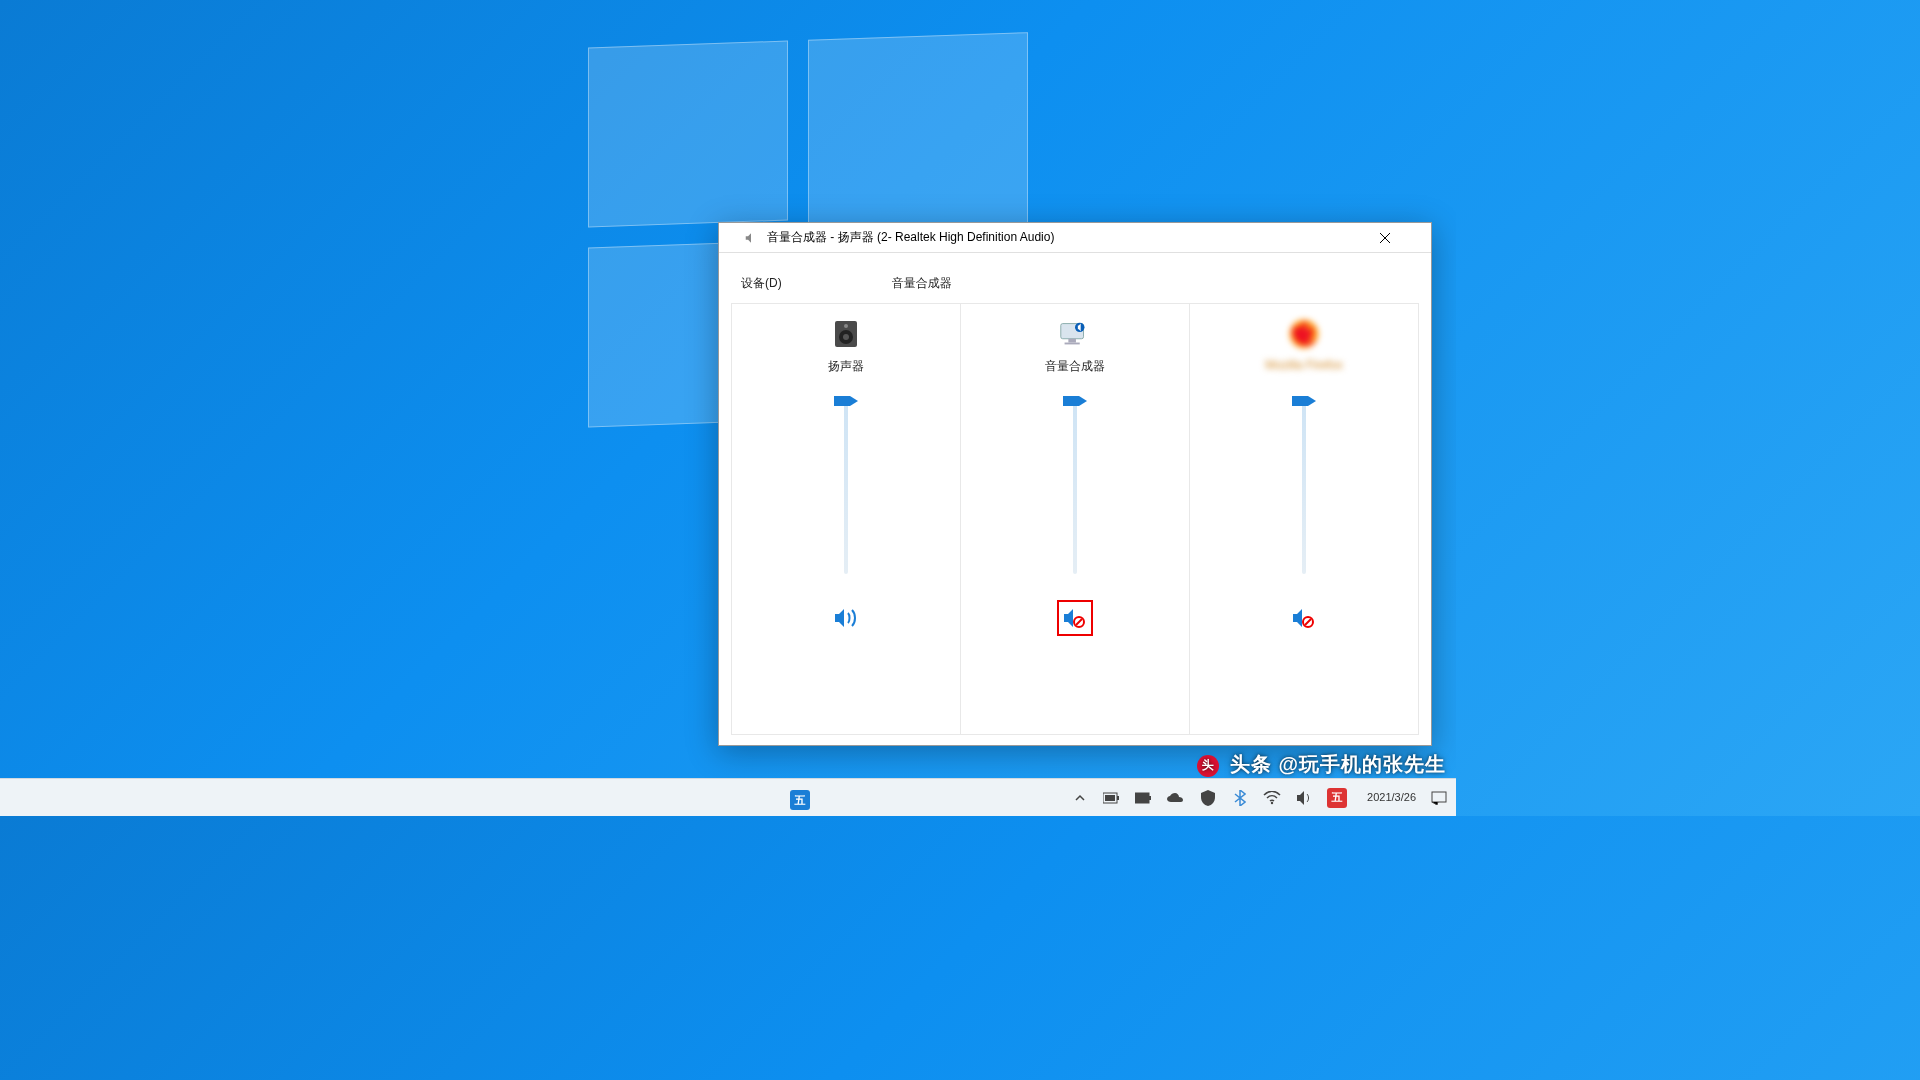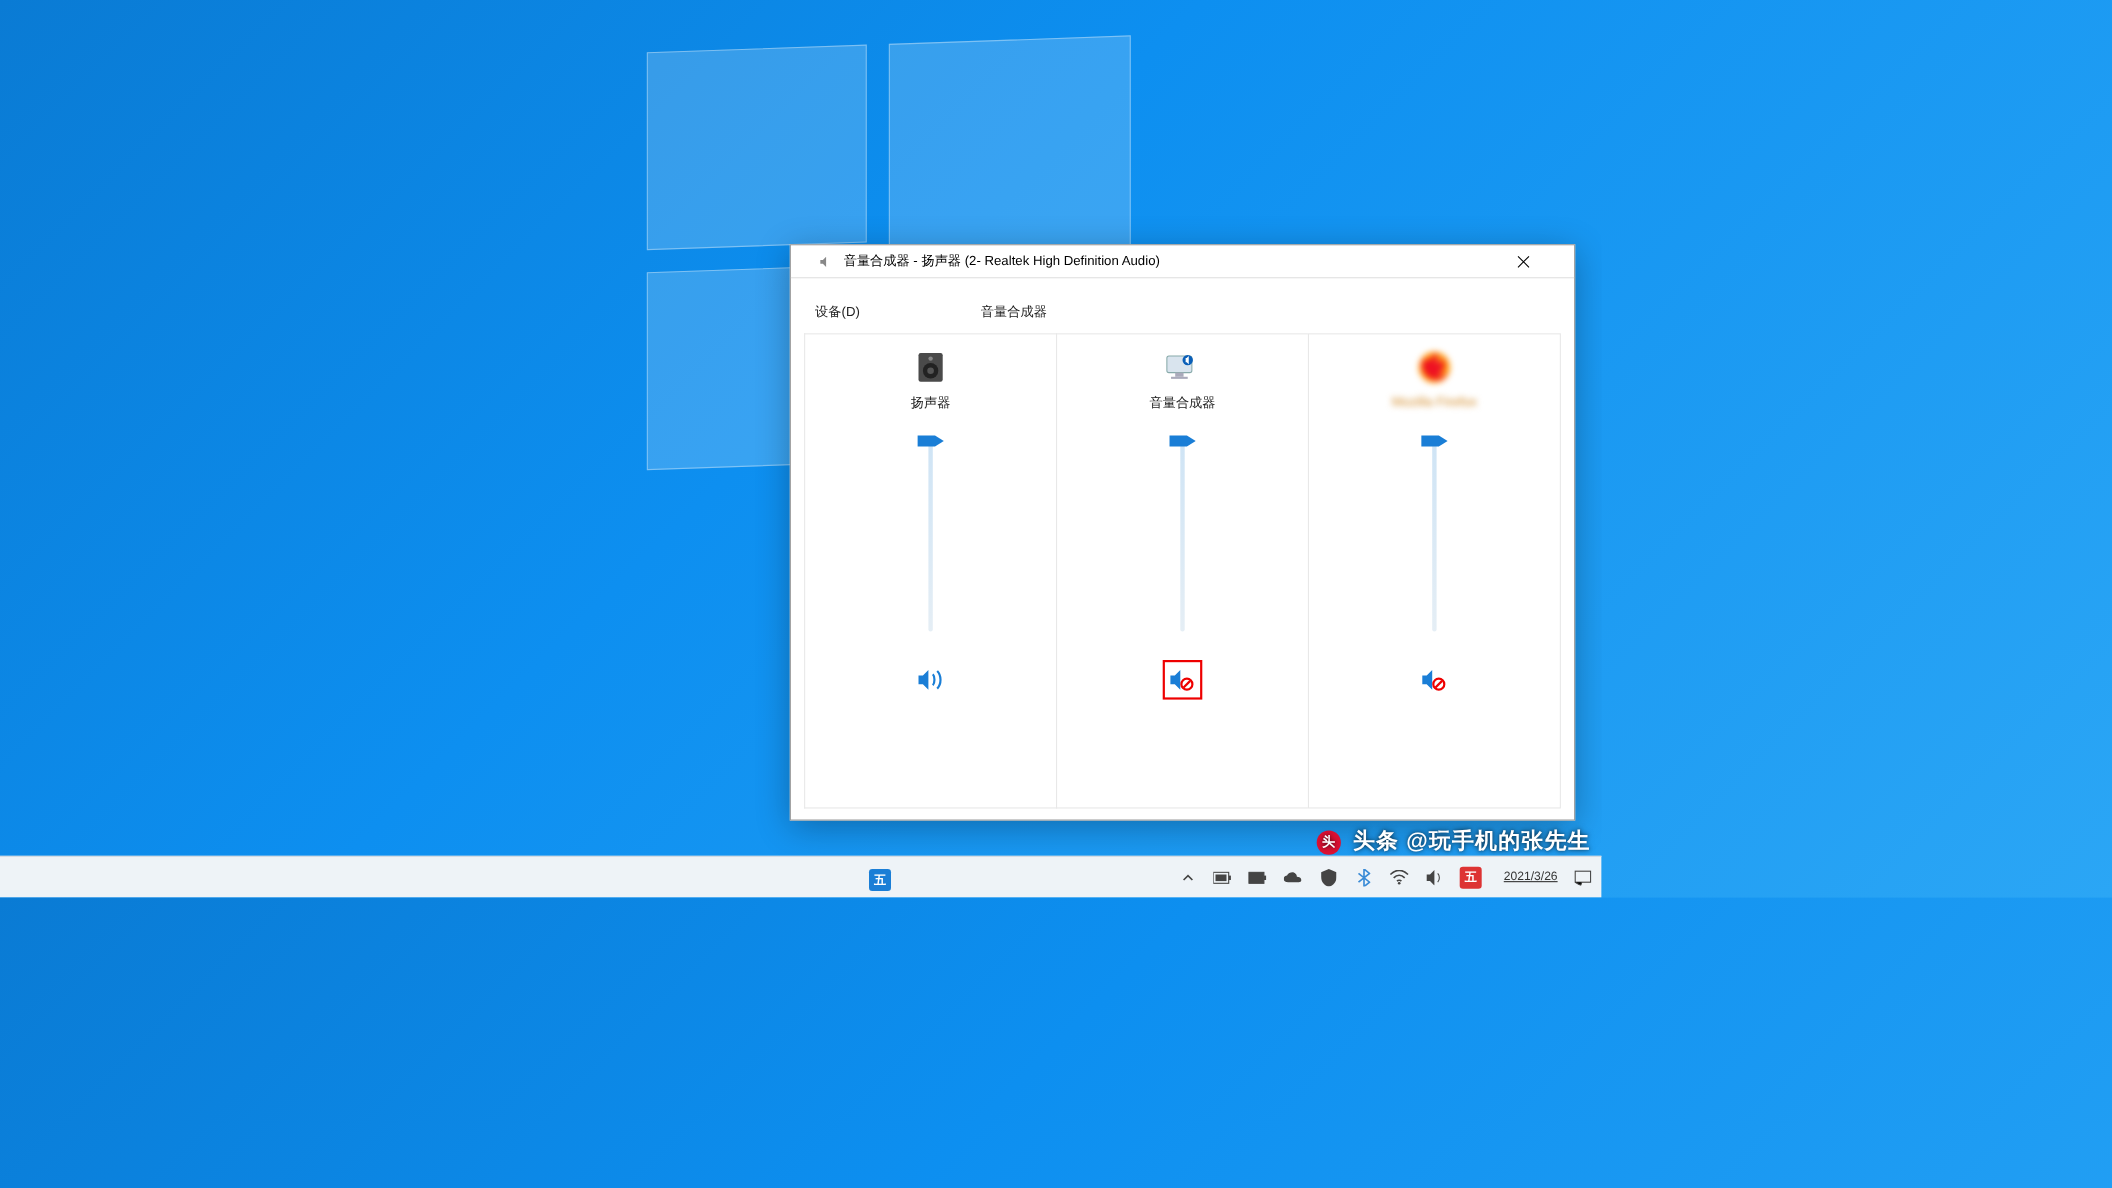--- a/index.html
+++ b/index.html
@@ -28,21 +28,21 @@
 .slider-wrap { position:relative; width:40px; height:190px; display:flex; justify-content:center; }
 .track { position:absolute; top:10px; bottom:10px; left:18px; width:4px; background:linear-gradient(to bottom,#cfe4f5,#e5eef5); border-radius:2px; }
 .thumb { position:absolute; top:0; left:8px; width:24px; height:12px; }
 .thumb svg { display:block; }
 .mute-btn { width:36px; height:36px; margin-top:16px; display:flex; align-items:center; justify-content:center; cursor:pointer; }
 .mute-highlight { border:2px solid #e00; }
 .taskbar { position:absolute; left:0; bottom:0; width:100%; height:38px; background:#eef3f7; border-top:1px solid #d1d9e0; display:flex; align-items:center; padding:0 8px; }
 .tray { margin-left:auto; display:flex; align-items:center; gap:14px; }
 .tray-icon { width:18px; height:18px; display:flex; align-items:center; justify-content:center; color:#444; cursor:pointer; }
 .ime-icon { width:20px; height:20px; border-radius:3px; display:flex; align-items:center; justify-content:center; font-size:11px; color:#fff; font-weight:bold; }
-.clock { font-size:11px; color:#333; text-align:right; line-height:13px; margin-left:6px;text-decoration:underline; }
+.clock { font-size:11px; color:#333; text-align:right; line-height:13px; margin-left:6px; }
 .watermark { position:absolute; right:10px; bottom:38px; font-size:20px; color:#fff; font-weight:bold; text-shadow:0 0 3px rgba(0,0,0,.5),0 0 6px rgba(0,0,0,.5); letter-spacing:1px;margin-left:36px; }
 .wm-circle { display:inline-flex; width:22px; height:22px; background:#d13; border-radius:50%; font-size:12px; align-items:center; justify-content:center; vertical-align:middle; margin-right:4px; color:#fff; }
 .ime-pinned { position:absolute; left:790px; bottom:6px; }
 </style>
 </head>
 <body>
 
 <div class="winlogo">
   <div class="tl"></div>
     <div class="tr"></div>

